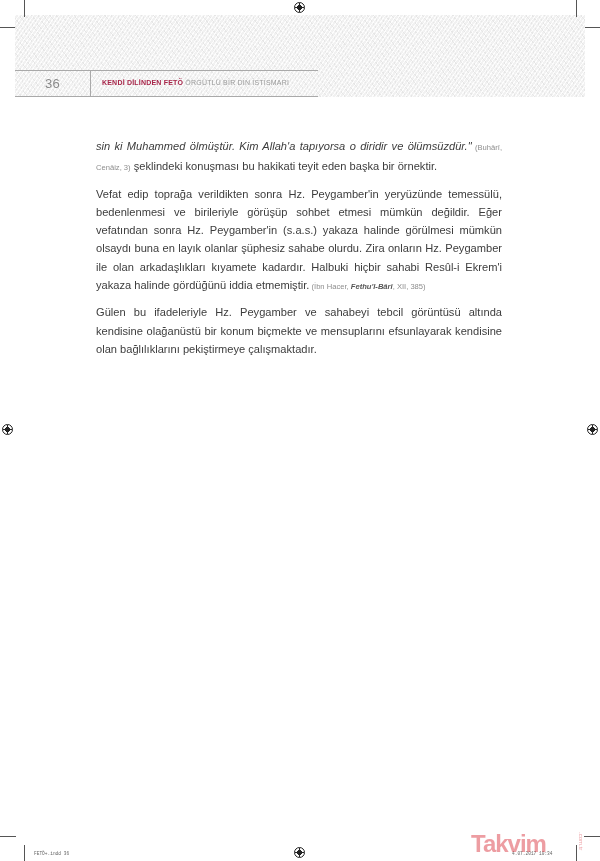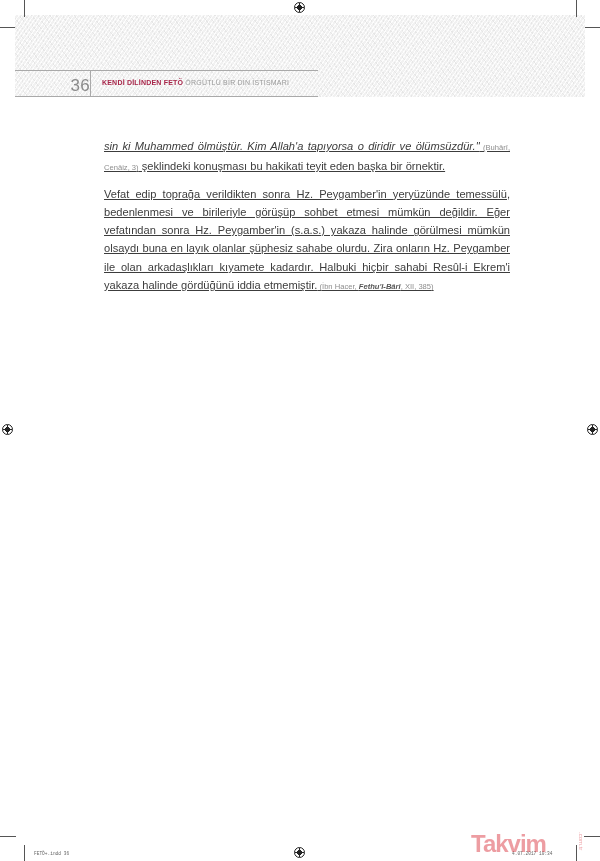--- a/index.html
+++ b/index.html
@@ -16,33 +16,33 @@
       left: 15px; top: 15px; width: 570px; height: 82px;
       background-color: #f1f1f1;
       background-image:
         repeating-linear-gradient(125deg, rgba(255,255,255,0.85) 0px, rgba(255,255,255,0.85) 1px, transparent 1px, transparent 3px),
         repeating-linear-gradient(55deg, rgba(210,210,210,0.35) 0px, rgba(210,210,210,0.35) 1px, transparent 1px, transparent 5px);
     }
     .header-rule-top { left: 15px; top: 70px; width: 303px; height: 1px; background: #a9a9a9; }
     .header-rule-bottom { left: 15px; top: 96px; width: 303px; height: 1px; background: #a9a9a9; }
     .header-divider { left: 90px; top: 70px; width: 1px; height: 27px; background: #a9a9a9; }
     .page-number {
-      left: 15px; top: 76px; width: 75px; text-align: right;
-      font-size: 17px; color: #8a8a8a; letter-spacing: 0.3px;
+      left: 15px; top: 76px; width: 75px; text-align: center;
+      font-size: 13px; color: #8a8a8a; letter-spacing: 0.3px;
     }
     .running-head {
       left: 102px; top: 79px; font-size: 7px; letter-spacing: 0.2px; white-space: nowrap;
     }
     .running-head .accent { color: #a8264a; font-weight: bold; }
     .running-head .sub { color: #9a9a9a; }
 
     
     .body-text {
-      left: 104px; top: 137px; width: 406px;
-      font-size: 11.1px; line-height: 18.3px; color: #3c3c3c; text-decoration: underline;
+      left: 96px; top: 137px; width: 406px;
+      font-size: 11.1px; line-height: 18.3px; color: #3c3c3c;
     }
     .body-text p { margin: 0 0 7px 0; text-align: justify; }
     .quote { font-style: italic; }
     .cite { font-size: 7.6px; color: #8d8d8d; }
     .cite b { font-style: italic; color: #555; }
 
     
     .reg-mark {
       width: 11px; height: 11px; border-radius: 50%;
       border: 1px solid #222; box-sizing: border-box;
@@ -78,20 +78,23 @@
   <span class="accent">KENDİ DİLİNDEN FETÖ</span><span class="sub"> ÖRGÜTLÜ BİR DİN İSTİSMARI</span>
 </div>
 
 <div class="abs body-text">
   <p>
     <span class="quote">sin ki Muhammed ölmüştür. Kim Allah'a tapıyorsa o diridir ve ölümsüzdür."</span><span class="cite"> (Buhârî, Cenâiz, 3)</span><span> şeklindeki konuşması bu hakikati teyit eden başka bir örnektir.</span>
   </p>
   <p>
     <span>Vefat edip toprağa verildikten sonra Hz. Peygamber'in yeryüzünde temessülü, bedenlenmesi ve birileriyle görüşüp sohbet etmesi mümkün değildir. Eğer vefatından sonra Hz. Peygamber'in (s.a.s.) yakaza halinde görülmesi mümkün olsaydı buna en layık olanlar şüphesiz sahabe olurdu. Zira onların Hz. Peygamber ile olan arkadaşlıkları kıyamete kadardır. Halbuki hiçbir sahabi Resûl-i Ekrem'i yakaza halinde gördüğünü iddia etmemiştir.</span><span class="cite"><span> (İbn Hacer, </span><b>Fethu'l-Bârî</b><span>, XII, 385)</span></span>
   </p>
+  <p>
+    <span>Gülen bu ifadeleriyle Hz. Peygamber ve sahabeyi tebcil görüntüsü altında kendisine olağanüstü bir konum biçmekte ve mensuplarını efsunlayarak kendisine olan bağlılıklarını pekiştirmeye çalışmaktadır.</span>
+  </p>
 </div>
 
 <div class="abs reg-mark" style="left:294px; top:2px;"></div>
 <div class="abs reg-mark" style="left:2px; top:424px;"></div>
 <div class="abs reg-mark" style="left:587px; top:424px;"></div>
 <div class="abs reg-mark" style="left:294px; top:847px;"></div>
 
 <div class="abs crop-v" style="left:24px; top:0; height:17px;"></div>
 <div class="abs crop-h" style="left:0; top:27px; width:15px;"></div>
 <div class="abs crop-v" style="left:576px; top:0; height:17px;"></div>

